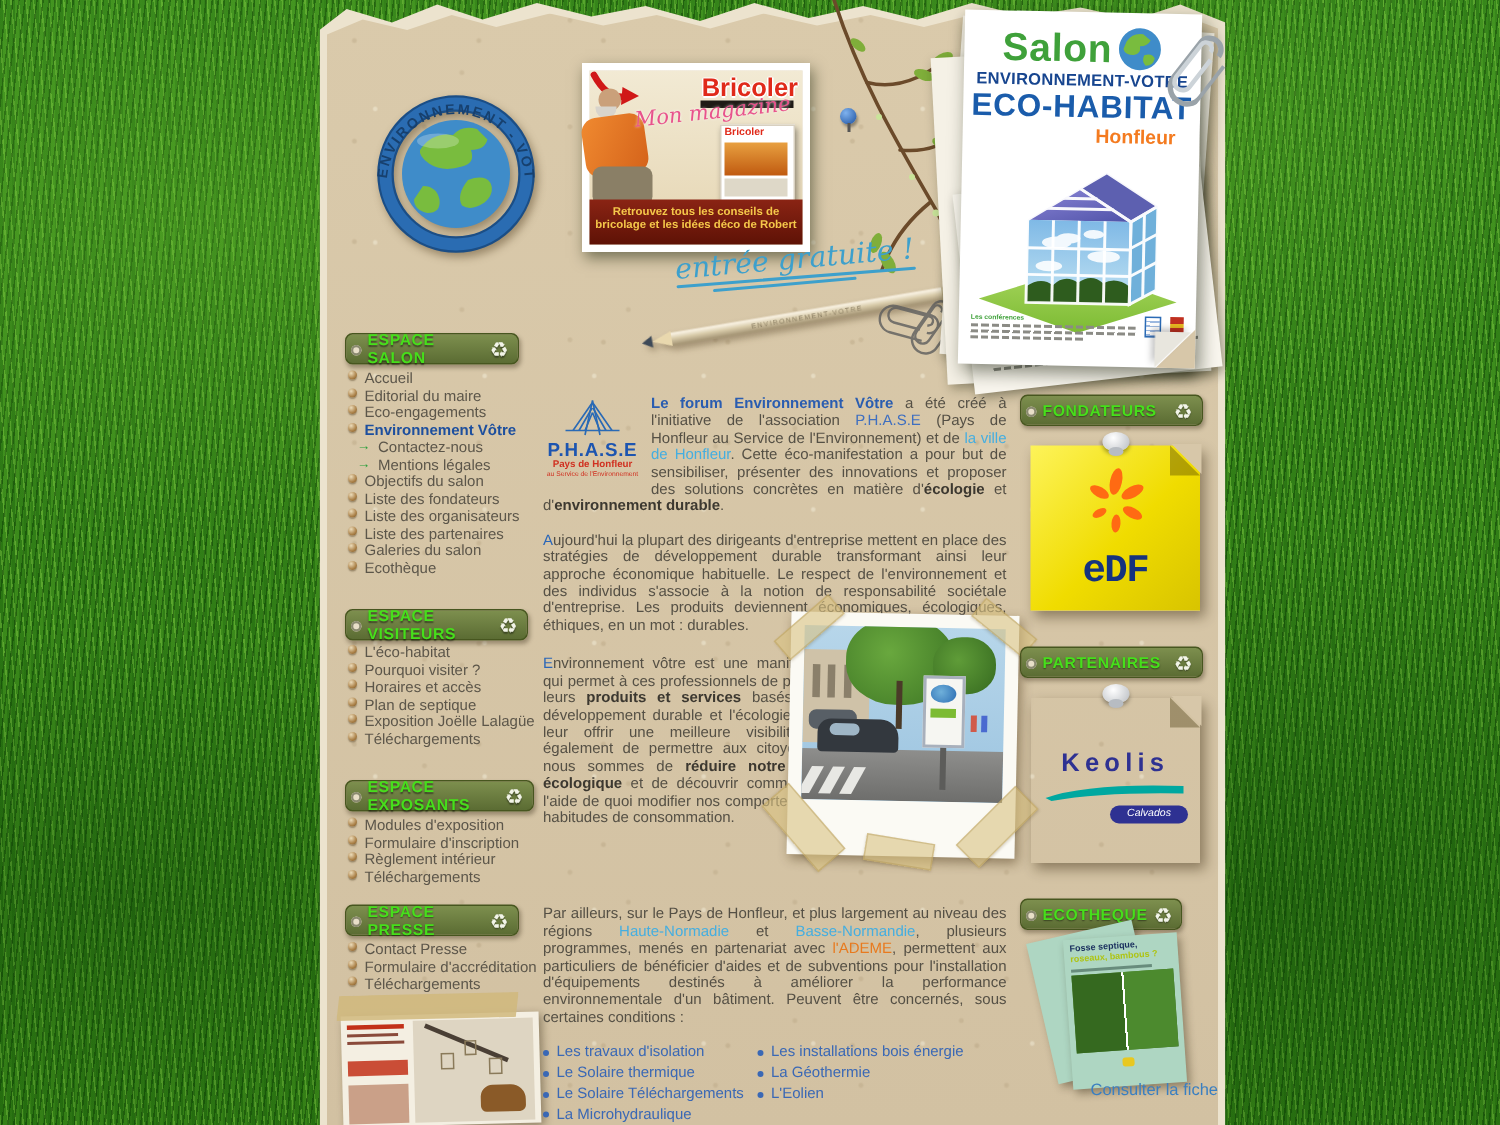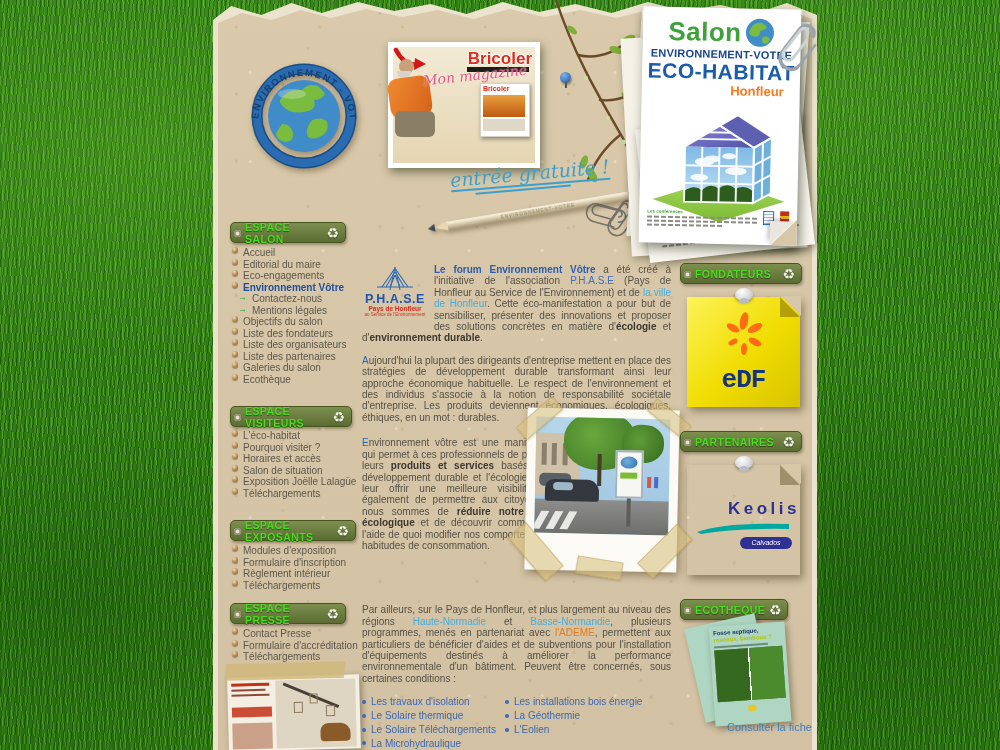--- a/index.html
+++ b/index.html
@@ -199,20 +199,23 @@
     <div style="right:6px;top:20px;width:62px;height:5px;background:#1e1a16;"></div>
     <div class="bric-script">Mon magazine</div>
     <svg style="left:52px;top:38px;" width="34" height="26">
       <path d="M3,3 C10,16 18,19 26,17" fill="none" stroke="#d01818" stroke-width="4.5" stroke-linecap="round"></path>
       <polygon points="22,11 33,17 21,23" fill="#d01818"></polygon>
     </svg>
     <div style="right:5px;top:36px;width:48px;height:52px;background:#fff;box-shadow:1px 2px 4px rgba(0,0,0,.4);border:1px solid #d8d0c0;">
       <div style="left:2px;top:1px;font-size:7px;font-weight:bold;color:#e02a1a;position:absolute;">Bricoler</div>
       <div style="left:2px;top:11px;width:42px;height:22px;background:linear-gradient(#e8a040,#c05a10);position:absolute;"></div>
       <div style="left:2px;top:35px;width:42px;height:12px;background:#ded8c8;position:absolute;"></div>
+    </div>
+    <div class="bric-banner">
+      <span>Retrouvez tous les conseils de</span><br><span>bricolage et les idées déco de Robert</span>
     </div>
   </div>
 
   <div class="abs pencil">
     <div class="tipg"></div>
     <div class="tipw"></div>
     <div class="body">
         <span class="ptxt">ENVIRONNEMENT-VOTRE</span>
       </div>
     <div class="ring"></div>
@@ -389,21 +392,21 @@
     <li>
         <i class="bdot"></i>
         <span>Pourquoi visiter ?</span>
       </li>
     <li>
         <i class="bdot"></i>
         <span>Horaires et accès</span>
       </li>
     <li>
         <i class="bdot"></i>
-        <span>Salon de situation</span>
+        <span>Plan de septique</span>
       </li>
     <li>
         <i class="bdot"></i>
         <span>Exposition Joëlle Lalagüe</span>
       </li>
     <li>
         <i class="bdot"></i>
         <span>Téléchargements</span>
       </li>
   </ul>
@@ -592,21 +595,21 @@
     <b class="lbl">PARTENAIRES</b>
     <span class="rec">♻</span>
   </div>
   <div class="note" style="left:687px;top:465px;background:linear-gradient(135deg,#fô 0,#f23a92 0%,#e8187e 55%,#c00062);">
     <div class="notch"></div>
       <div class="flap"></div>
     <div class="pin" style="left:46px;top:-9px;">
         <div class="head"></div>
         <div class="base"></div>
       </div>
-    <div style="text-align:right;margin-top:34px;" class="keolis-label">Keolis</div>
+    <div style="text-align:center;margin-top:34px;" class="keolis-label">Keolis</div>
     <svg width="98" height="14" viewBox="0 0 98 14" style="display:block;margin:2px auto 0 auto;">
       <path d="M2,11 Q30,1 94,3 L94,8 Q40,7 6,13 Z" fill="#00a8a0"></path>
     </svg>
     <div style="position:absolute;right:8px;top:72px;width:52px;height:12px;border-radius:6px;background:#2e3192;color:#fff;font-size:7px;font-style:italic;text-align:center;line-height:12px;">Calvados</div>
   </div>
 
   <div class="tag" style="left:680px;top:599px;width:108px;">
     <i class="hole"></i>
     <b class="lbl">ECOTHEQUE</b>
     <span class="rec">♻</span>

